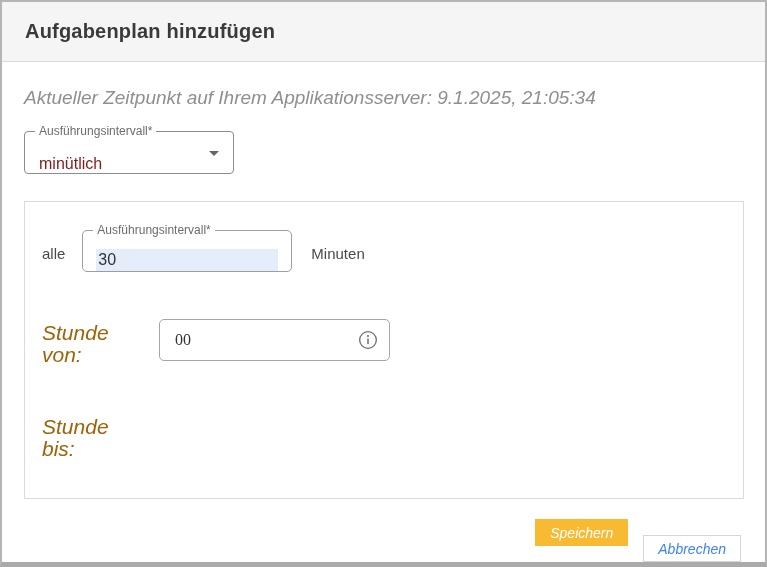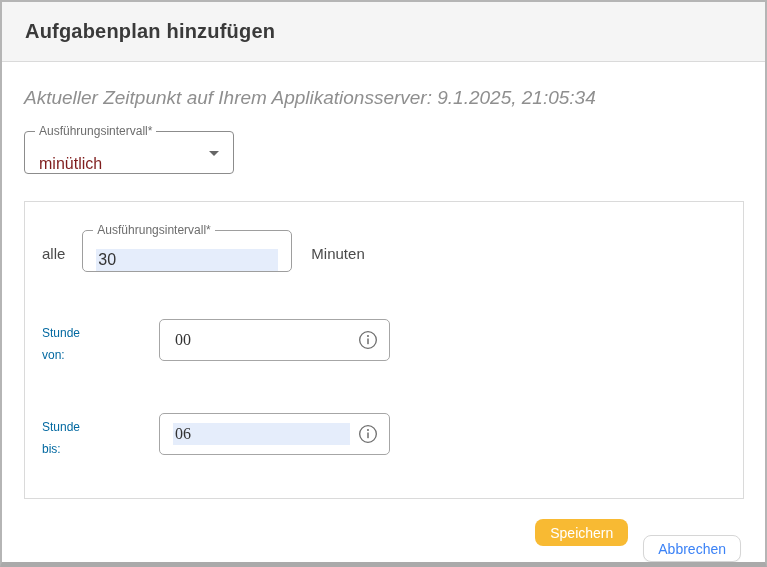--- a/index.html
+++ b/index.html
@@ -91,21 +91,21 @@
     width: 100%; border: none; outline: none;
     height: 22px; font-size: 16px; color: #333;
     font-family: "Liberation Sans", sans-serif;
     background: #e5edfb; padding: 0 2px;
   }
   .unit-label { margin-left: 19px; }
 
   .hour-row { display: flex; margin-top: 47px; }
   .hour-label {
     width: 117px; padding-top: 3px;
-    font-size: 12px; color: #0369a1; line-height: 22px;
+    font-size: 21px; color: #a16207; line-height: 22px; font-style: italic;
   }
   .hour-field {
     width: 231px; height: 42px;
     border: 1px solid #a6a6a6; border-radius: 5px;
     background: #fff;
     display: flex; align-items: center;
     padding: 0 11px 0 13px;
   }
   .hour-field input {
     flex: 1 1 auto; min-width: 0;
@@ -121,25 +121,26 @@
   
   .dialog-footer {
     flex: 0 0 36px;
     display: flex; justify-content: flex-end; align-items: flex-start;
     gap: 15px;
     padding: 1px 24px 0 0;
     background: #fff;
   }
   .btn {
     height: 27px; min-width: 93px;
-    border-radius: 8px;
+    border-radius: 0;
     font-size: 14px;
     font-family: "Liberation Sans", sans-serif;
     cursor: pointer;
     padding: 0 14px;
+    font-style: italic;
   }
   .btn-save {
     background: #f8ba33; border: none; color: #ffffff;
   }
   .btn-cancel {
     background: #ffffff; border: 1px solid #d6d6d6; color: #3b82f6;
     box-shadow: 0 1px 1px rgba(0,0,0,0.04);
     margin-top: 16px;
   }
 </style>
@@ -188,30 +189,20 @@
             </svg>
           </span>
         </div>
       </div>
 
       <div class="hour-row">
         <div class="hour-label">
           <div>Stunde</div>
           <div>bis:</div>
         </div>
-        <div class="hour-field">
-          <input type="text" class="highlighted" value="06" style="">
-          <span class="info-icon">
-            <svg viewBox="0 0 24 24" width="20" height="20">
-              <circle cx="12" cy="12" r="10" fill="none" stroke="#6f6f6f" stroke-width="1.6"></circle>
-              <rect x="11.1" y="10.2" width="1.8" height="6.8" fill="#6f6f6f"></rect>
-              <circle cx="12" cy="7.2" r="1.25" fill="#6f6f6f"></circle>
-            </svg>
-          </span>
-        </div>
       </div>
 
     </div>
   </div>
 
   <div class="dialog-footer">
     <button class="btn btn-save">Speichern</button>
     <button class="btn btn-cancel">Abbrechen</button>
   </div>
 

